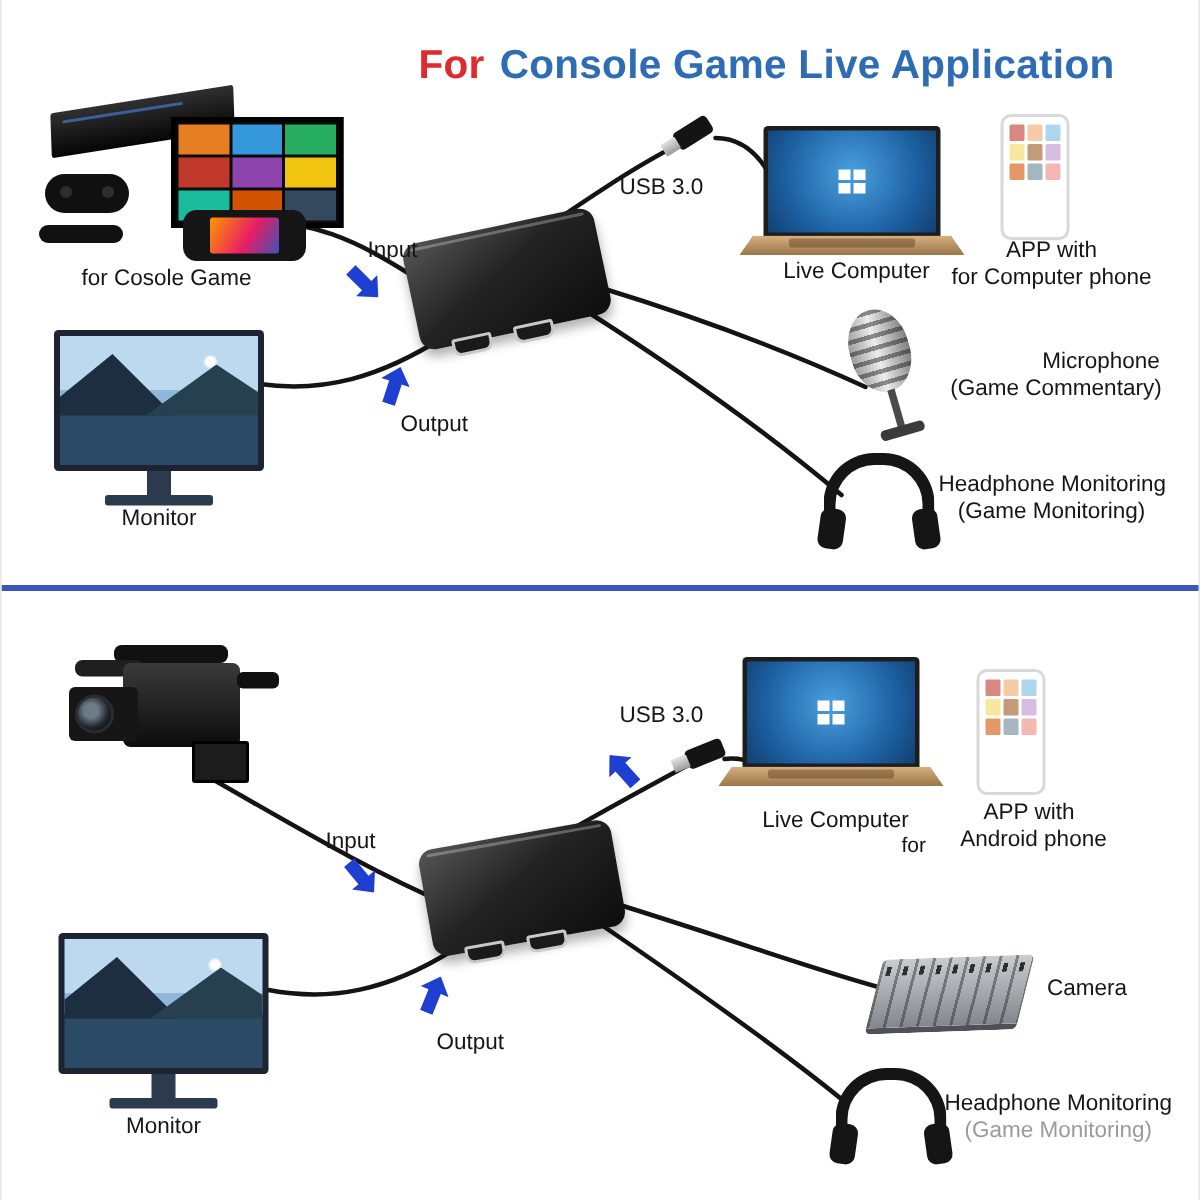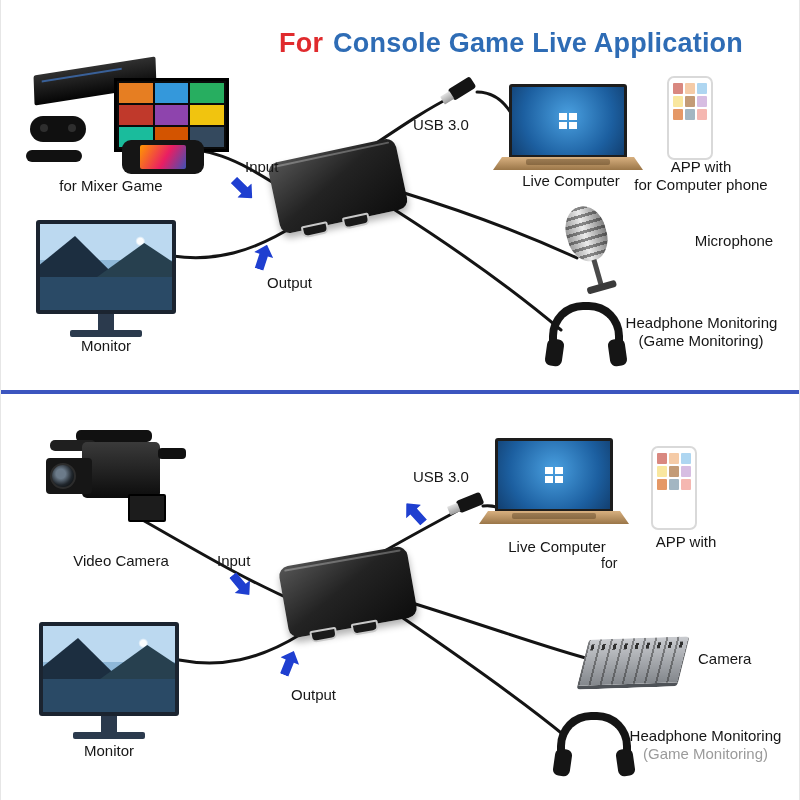--- a/index.html
+++ b/index.html
@@ -180,21 +180,21 @@
           <i></i>
           <i></i>
       </div>
     </div>
     <div class="pad"></div>
     <div class="cambar"></div>
     <div class="vita">
       <div class="vscreen"></div>
     </div>
   </div>
-  <div class="lbl center" style="left:25px;top:177px;width:170px;">for Mixer Game</div>
+  <div class="lbl center" style="left:25px;top:177px;width:170px;">for Cosole Game</div>
 
   <div class="monitor" style="left:35px;top:220px;">
     <div class="screen">
         <div class="pic"></div>
       </div>
     <div class="neck"></div>
     <div class="mbase"></div>
   </div>
   <div class="lbl center" style="left:35px;top:337px;width:140px;">Monitor</div>
 
@@ -240,37 +240,37 @@
         <i></i>
     </div>
   </div>
   <div class="lbl center" style="left:645px;top:158px;width:110px;">APP with</div>
   <div class="lbl center" style="left:628px;top:176px;width:144px;">for Computer phone</div>
 
   <div class="mic" style="left:568px;top:205px;transform:rotate(-16deg);">
     <div class="mhead"></div>
   </div>
   <div class="lbl center" style="left:648px;top:232px;width:170px;">Microphone</div>
+  <div class="lbl center" style="left:608px;top:250px;width:190px;">(Game Commentary)</div>
 
   <div class="hp" style="left:548px;top:302px;"></div>
   <div class="lbl center" style="left:608px;top:314px;width:185px;">Headphone Monitoring</div>
   <div class="lbl center" style="left:620px;top:332px;width:160px;">(Game Monitoring)</div>
 
   <div class="divider"></div>
 
 
   <div class="vcam" style="left:45px;top:428px;">
     <div class="handle"></div>
     <div class="vmic"></div>
     <div class="vbody"></div>
     <div class="hood"></div>
     <div class="eyep"></div>
     <div class="panel"></div>
   </div>
-  <div class="lbl center" style="left:40px;top:552px;width:160px;">Video Camera</div>
 
   <div class="lbl" style="left:216px;top:552px;">Input</div>
   <div class="arrow" style="left:230px;top:572px;transform:rotate(140deg);"></div>
 
   <div class="card" style="left:282px;top:556px;transform:rotate(-10deg);">
     <div class="port p1"></div>
     <div class="port p2"></div>
   </div>
 
   <div class="lbl" style="left:290px;top:686px;">Output</div>
@@ -303,20 +303,21 @@
         <i></i>
       <i></i>
         <i></i>
         <i></i>
       <i></i>
         <i></i>
         <i></i>
     </div>
   </div>
   <div class="lbl center" style="left:630px;top:533px;width:110px;">APP with</div>
+  <div class="lbl center" style="left:616px;top:551px;width:144px;">Android phone</div>
 
   <div class="monitor" style="left:38px;top:622px;">
     <div class="screen">
         <div class="pic"></div>
       </div>
     <div class="neck"></div>
     <div class="mbase"></div>
   </div>
   <div class="lbl center" style="left:38px;top:742px;width:140px;">Monitor</div>
 

